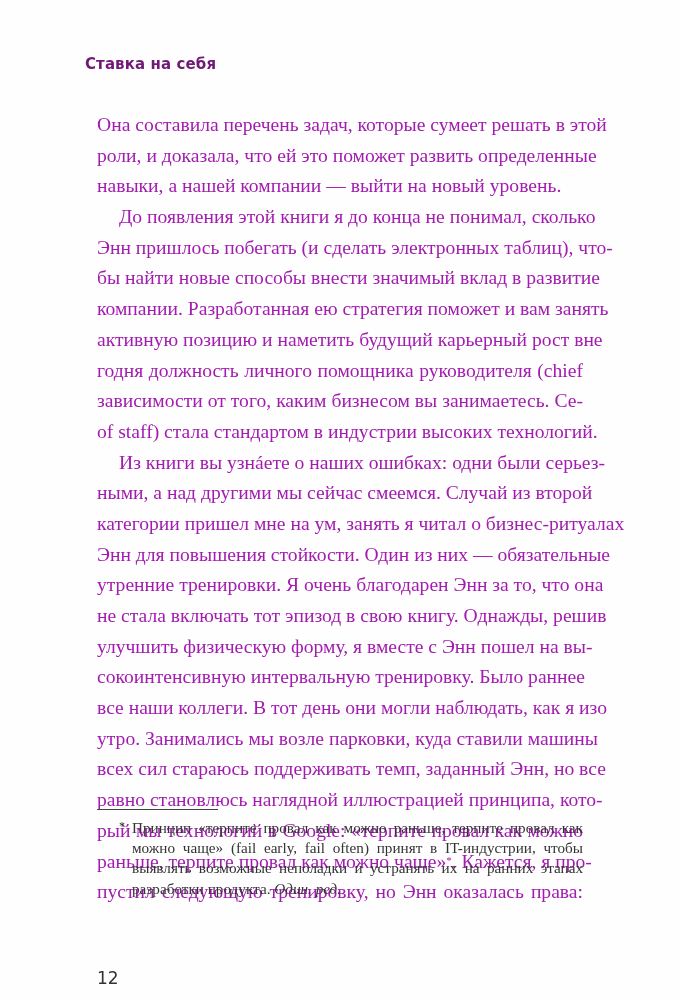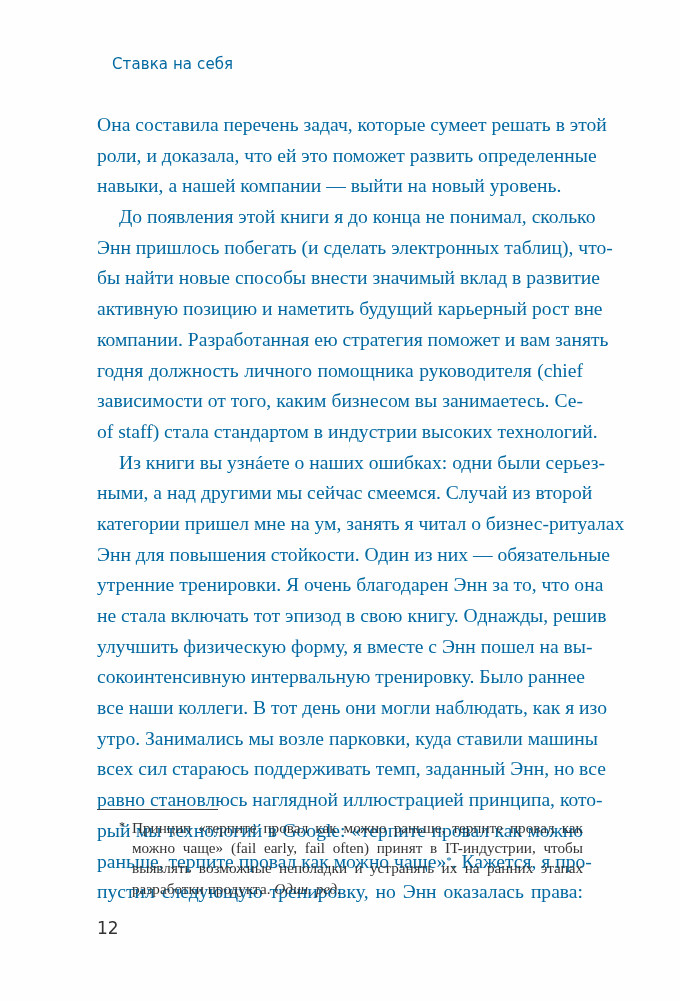--- a/index.html
+++ b/index.html
@@ -14,37 +14,37 @@
     overflow: hidden;
   }
   .page {
     position: absolute;
     left: 0; top: 0;
     width: 680px; height: 1001px;
     background: #fefefe;
   }
   .running-header {
     position: absolute;
-    left: 112px;
+    left: 85px;
     top: 55px;
     font-family: "DejaVu Sans", sans-serif;
     font-size: 15px;
-    color: #0369a1;
+    color: #701a75;
     letter-spacing: 0.1px;
-    font-weight: 400;
+    font-weight: 700;
   }
   .body-text {
     position: absolute;
     left: 97px;
     top: 110px;
     width: 486px;
     font-family: "Liberation Serif", "DejaVu Serif", serif;
     font-size: 19.6px;
     line-height: 30.7px;
-    color: #0369a1;
+    color: #a21caf;
   }
   .line {
     display: block;
     white-space: nowrap;
     text-align: justify;
     text-align-last: justify;
     height: 30.7px;
   }
   .line.last {
     text-align-last: left;
@@ -89,21 +89,21 @@
   }
   .fn-line.last {
     text-align-last: left;
   }
   .fn-italic {
     font-style: italic;
   }
   .page-number {
     position: absolute;
     left: 97px;
-    top: 918px;
+    top: 968px;
     font-family: "DejaVu Sans", sans-serif;
     font-size: 17px;
     color: #333333;
   }
   sup.ast {
     font-size: 11px;
     vertical-align: top;
     position: relative;
     top: -2px;
   }
@@ -115,22 +115,22 @@
 
   <div class="running-header">Ставка на себя</div>
 
   <div class="body-text">
     <span class="line">Она составила перечень задач, которые сумеет решать в этой</span>
     <span class="line">роли, и доказала, что ей это поможет развить определенные</span>
     <span class="line last">навыки, а нашей компании — выйти на новый уровень.</span>
     <span class="line indent">До появления этой книги я до конца не понимал, сколько</span>
     <span class="line">Энн пришлось побегать (и сделать электронных таблиц), что-</span>
     <span class="line">бы найти новые способы внести значимый вклад в развитие</span>
+    <span class="line">компании. Разработанная ею стратегия поможет и вам занять</span>
     <span class="line">активную позицию и наметить будущий карьерный рост вне</span>
-    <span class="line">компании. Разработанная ею стратегия поможет и вам занять</span>
     <span class="line">годня должность личного помощника руководителя (chief</span>
     <span class="line">зависимости от того, каким бизнесом вы занимаетесь. Се-</span>
     <span class="line last">of staff) стала стандартом в индустрии высоких технологий.</span>
     <span class="line indent">Из книги вы узнáете о наших ошибках: одни были серьез-</span>
     <span class="line">ными, а над другими мы сейчас смеемся. Случай из второй</span>
     <span class="line">категории пришел мне на ум, занять я читал о бизнес-ритуалах</span>
     <span class="line">Энн для повышения стойкости. Один из них — обязательные</span>
     <span class="line">утренние тренировки. Я очень благодарен Энн за то, что она</span>
     <span class="line">не стала включать тот эпизод в свою книгу. Однажды, решив</span>
     <span class="line">улучшить физическую форму, я вместе с Энн пошел на вы-</span>

